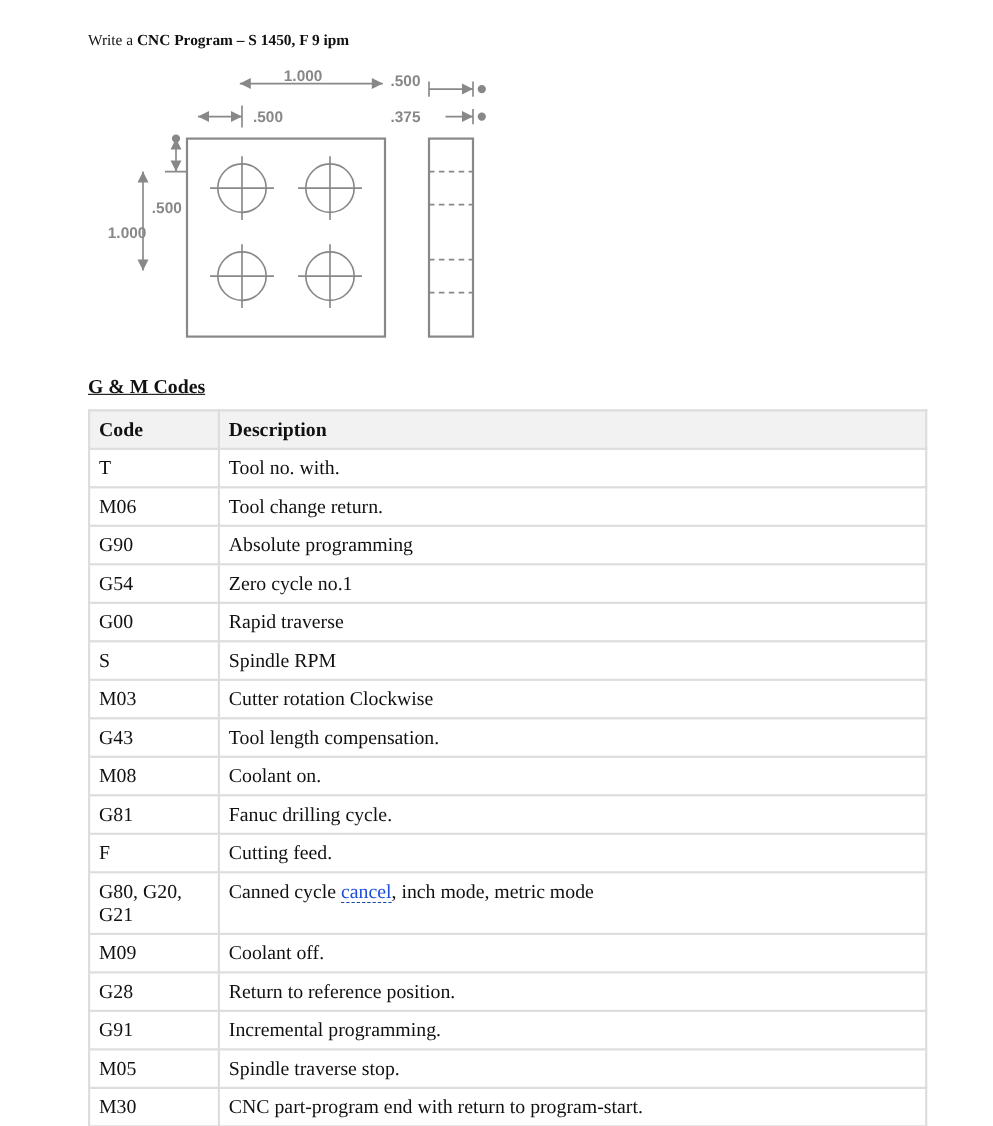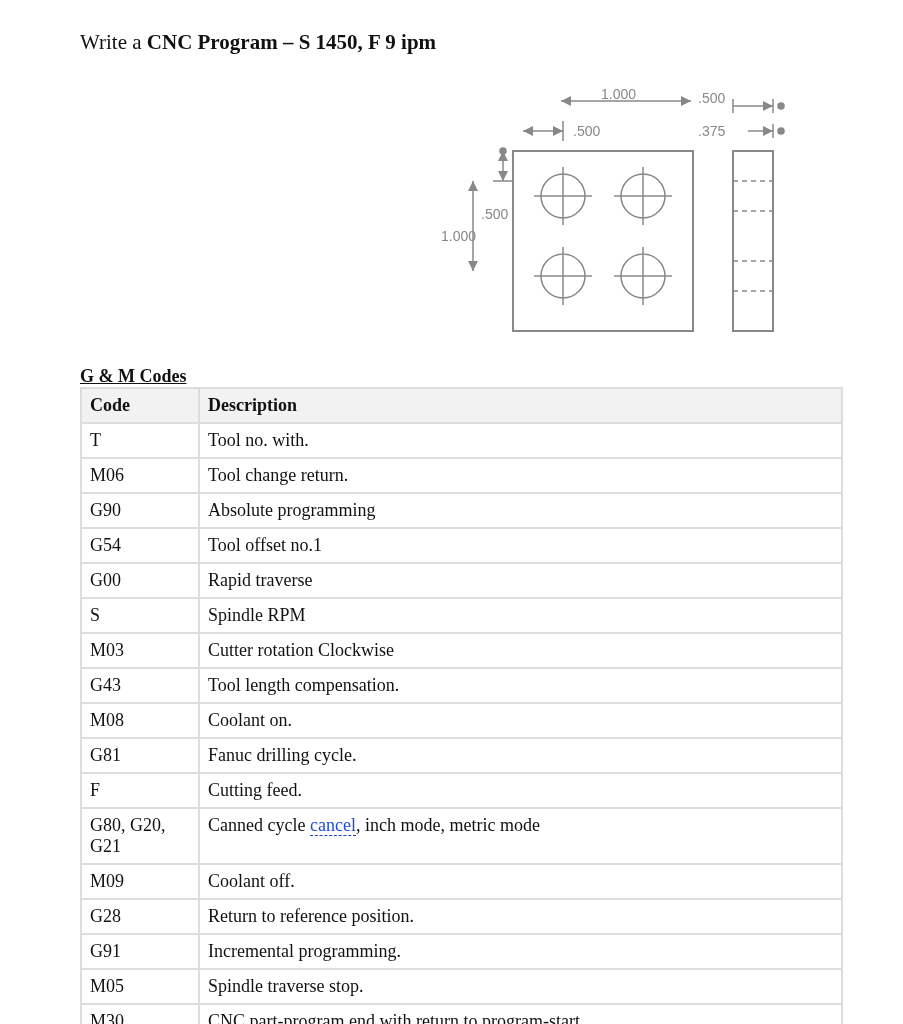--- a/index.html
+++ b/index.html
@@ -8,37 +8,38 @@
     color: #111;
     margin: 0;
     padding: 0;
     background: #fff;
     width: 903px;
   }
   .page {
     padding: 30px 60px 30px 80px;
   }
   .title {
-    font-size: 21px;
+    font-size: 14px;
     margin-bottom: 10px;
   }
   .title .bold { font-weight: bold; }
   .diagram-wrap {
     width: 100%;
-    text-align: right;
-    margin: 26px 0 20px 0;
+    text-align: left;
+    margin: 10px 0 20px 0;
+    font-weight: bold;
   }
   .diagram {
     display: inline-block;
   }
   .section-heading {
     font-weight: bold;
     text-decoration: underline;
     font-size: 18px;
-    margin-bottom: 0;
+    margin-bottom: 10px;
   }
   table.codes {
     border-collapse: collapse;
     width: 100%;
     font-size: 18px;
     border: 2px solid #ddd;
   }
   table.codes th, table.codes td {
     border: 2px solid #ddd;
     padding: 6px 8px;
@@ -163,21 +164,21 @@
         <tr>
           <td>M06</td>
           <td><span>Tool change return.</span></td>
         </tr>
         <tr>
           <td>G90</td>
           <td><span>Absolute programming</span></td>
         </tr>
         <tr>
           <td>G54</td>
-          <td><span>Tool offset no.1</span></td>
+          <td><span>Zero cycle no.1</span></td>
         </tr>
         <tr>
           <td>G00</td>
           <td><span>Rapid traverse</span></td>
         </tr>
         <tr>
           <td>S</td>
           <td><span>Spindle RPM</span></td>
         </tr>
         <tr>

